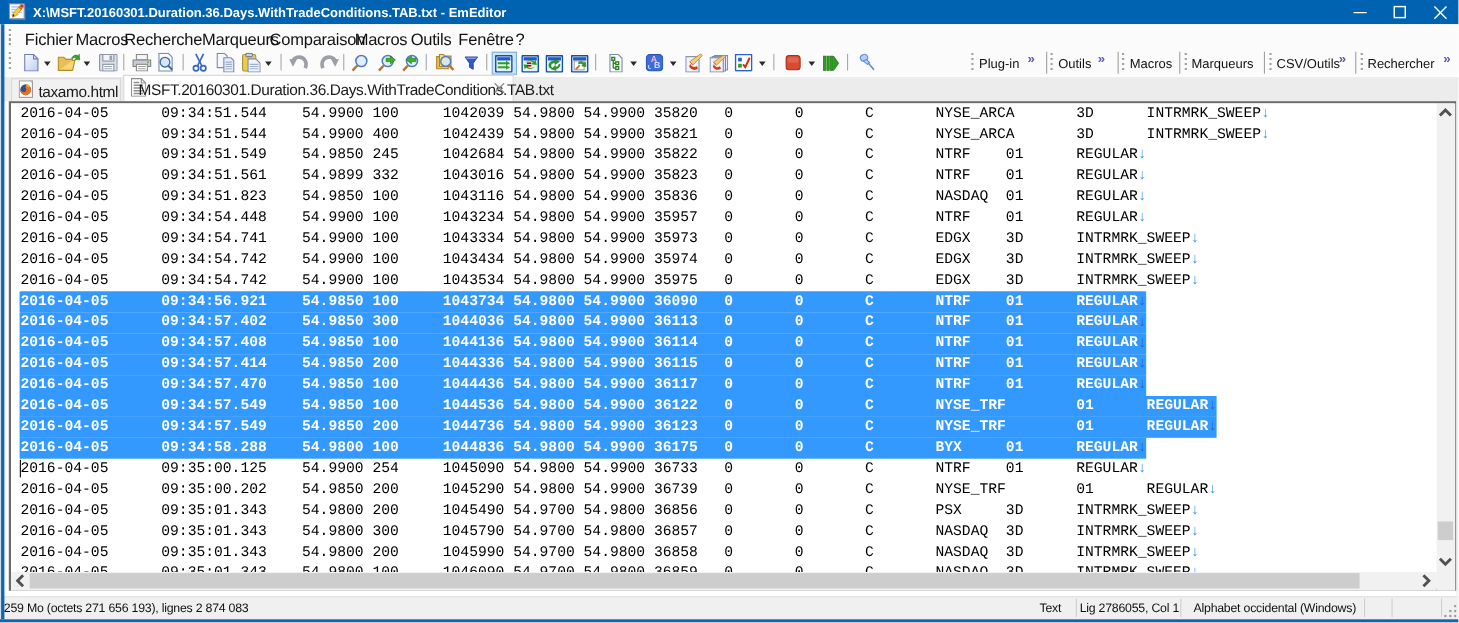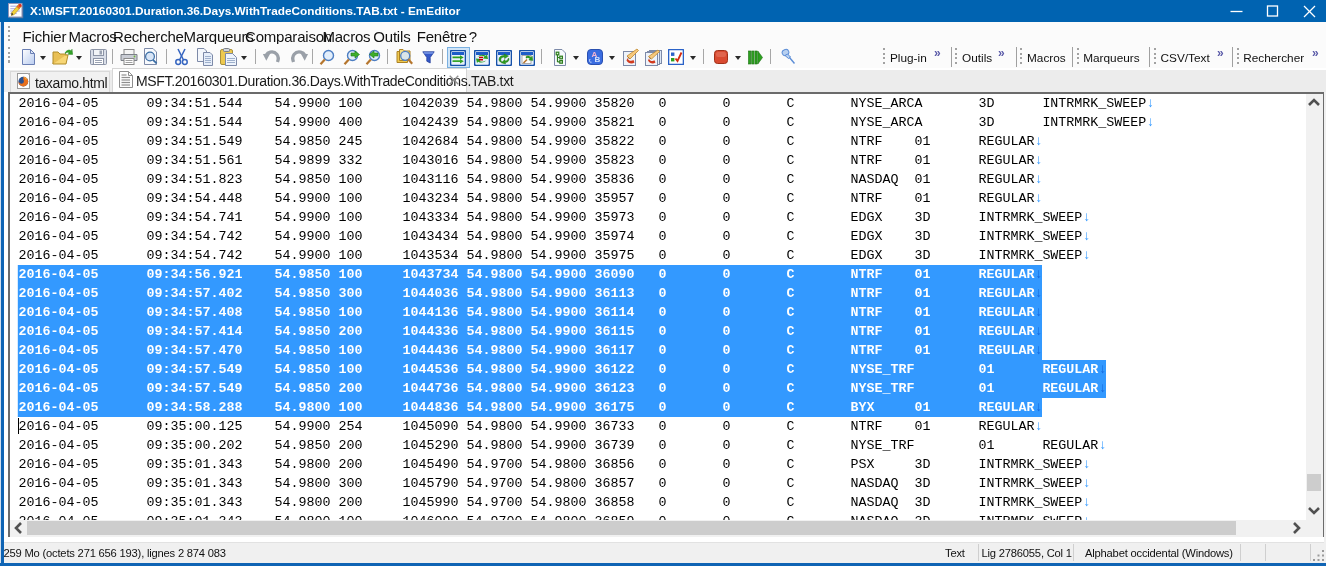--- a/index.html
+++ b/index.html
@@ -318,21 +318,21 @@
   <div class="abs tlabel" style="left:962px">Outils</div>
   <div class="abs chev" style="left:998px">»</div>
   <div class="abs vsep" style="left:1015.6px"></div>
   <div class="abs grip" style="left:1020.3px;top:48px;height:16px"></div>
   <div class="abs tlabel" style="left:1027px">Macros</div>
   <div class="abs vsep" style="left:1071.8px"></div>
   <div class="abs grip" style="left:1076.5px;top:48px;height:16px"></div>
   <div class="abs tlabel" style="left:1083.2px">Marqueurs</div>
   <div class="abs vsep" style="left:1149.1px"></div>
   <div class="abs grip" style="left:1153.8px;top:48px;height:16px"></div>
-  <div class="abs tlabel" style="left:1160.5px">CSV/Text</div>
+  <div class="abs tlabel" style="left:1160.5px">CSV/Outils</div>
   <div class="abs chev" style="left:1217px">»</div>
   <div class="abs vsep" style="left:1231.8px"></div>
   <div class="abs grip" style="left:1236.5px;top:48px;height:16px"></div>
   <div class="abs tlabel" style="left:1243.2px">Rechercher</div>
   <div class="abs chev" style="left:1312px">»</div>
 
   <div class="abs" id="tabband"></div>
   <div class="abs" id="tab1"></div>
   <div class="abs" id="tab2"></div>
   <svg class="abs" style="left:17px;top:73px" width="13" height="16" viewBox="0 0 13 16">
@@ -348,21 +348,21 @@
     <path d="M0.5 0.5 H9.5 L13.5 4.5 V16.5 H0.5 Z" fill="#fdfdfd" stroke="#8e8e8e"></path>
     <path d="M9.5 0.5 V4.5 H13.5" fill="none" stroke="#8e8e8e"></path>
     <g stroke="#8f8f8f" stroke-width="1.2">
       <line x1="2.5" y1="4" x2="7.5" y2="4"></line>
       <line x1="2.5" y1="6.5" x2="11" y2="6.5"></line>
       <line x1="2.5" y1="9" x2="11" y2="9"></line>
       <line x1="2.5" y1="11.5" x2="11" y2="11.5"></line>
       <line x1="2.5" y1="14" x2="11" y2="14"></line>
     </g>
   </svg>
-  <div class="abs tabtext" style="left:136px;top:73px">MSFT.20160301.Duration.36.Days.WithTradeConditions.TAB.txt</div>
+  <div class="abs tabtext" style="left:126px;top:73px">MSFT.20160301.Duration.36.Days.WithTradeConditions.TAB.txt</div>
   <svg class="abs" style="left:448.5px;top:74.5px" width="10" height="10" viewBox="0 0 10 10">
     <line x1="0.7" y1="0.7" x2="9.3" y2="9.3" stroke="#8f8f8f" stroke-width="1.3"></line>
     <line x1="9.3" y1="0.7" x2="0.7" y2="9.3" stroke="#8f8f8f" stroke-width="1.3"></line>
   </svg>
 
   <div class="abs" id="edit-border"></div>
   <pre class="abs" id="textpre">2016-04-05	09:34:51.544	54.9900	100	1042039	54.9800	54.9900	35820	0	0	C	NYSE_ARCA	3D	INTRMRK_SWEEP<span class="cr">↓</span>
 2016-04-05	09:34:51.544	54.9900	400	1042439	54.9800	54.9900	35821	0	0	C	NYSE_ARCA	3D	INTRMRK_SWEEP<span class="cr">↓</span>
 2016-04-05	09:34:51.549	54.9850	245	1042684	54.9800	54.9900	35822	0	0	C	NTRF	01	REGULAR<span class="cr">↓</span>
 2016-04-05	09:34:51.561	54.9899	332	1043016	54.9800	54.9900	35823	0	0	C	NTRF	01	REGULAR<span class="cr">↓</span>

